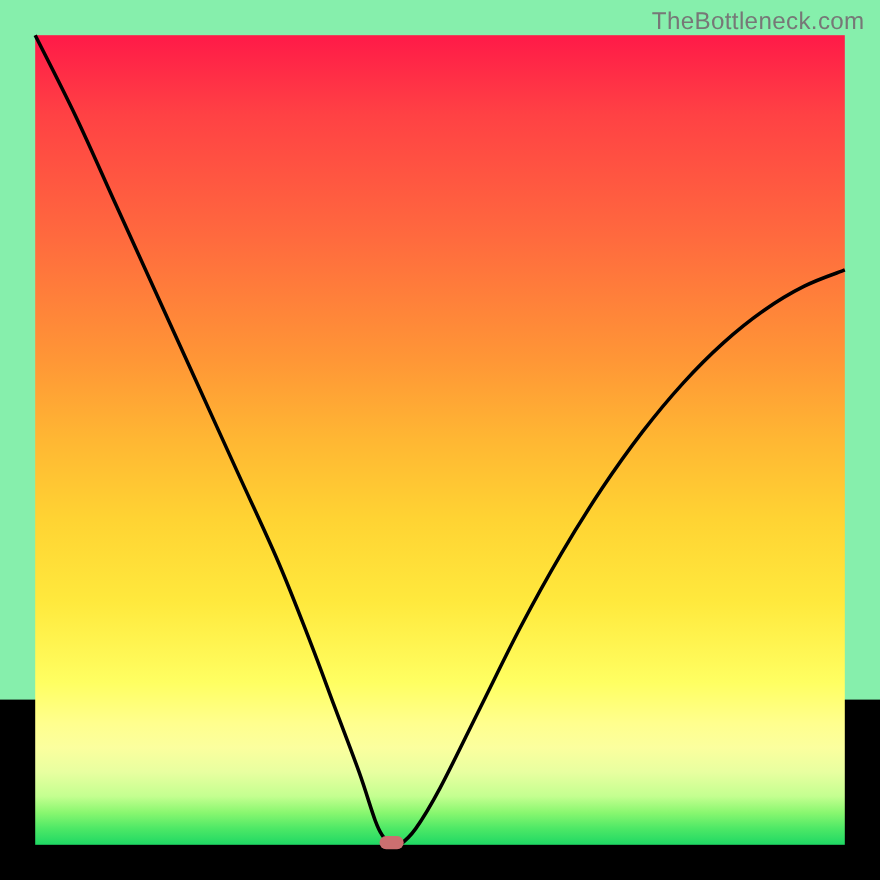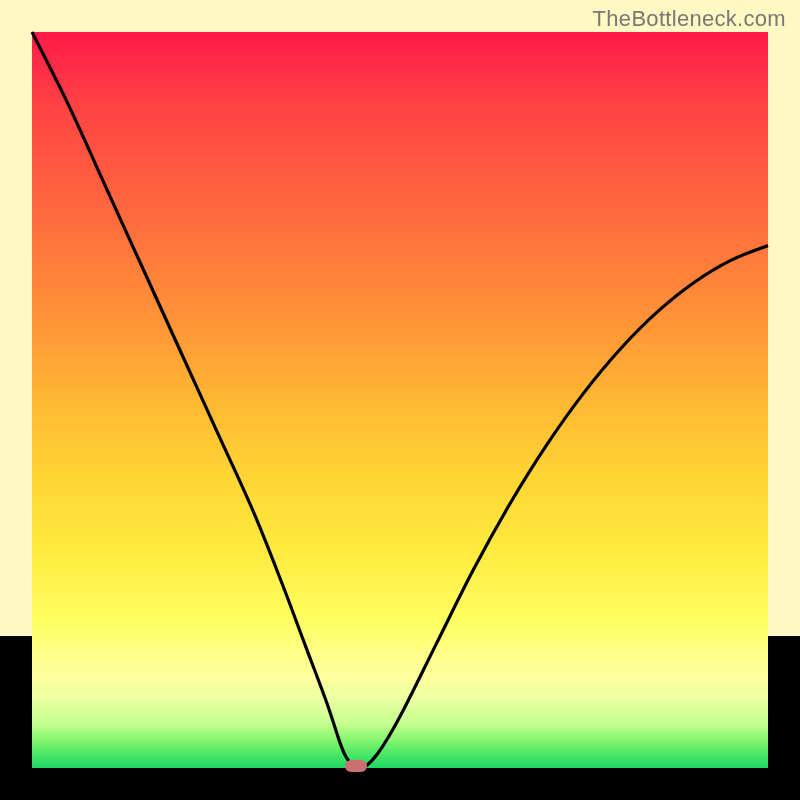--- a/index.html
+++ b/index.html
@@ -10,21 +10,21 @@
     background: #000;
     overflow: hidden;
     font-family: Arial, Helvetica, sans-serif;
   }
   .frame {
     position: absolute;
     left: 0;
     top: 0;
     width: 800px;
     height: 636px;
-    background: #fef9c3;
+    background: #86efac;
   }
   .plot {
     position: absolute;
     left: 32px;
     top: 32px;
     width: 736px;
     height: 736px;
     
     background: linear-gradient(
       to bottom,

